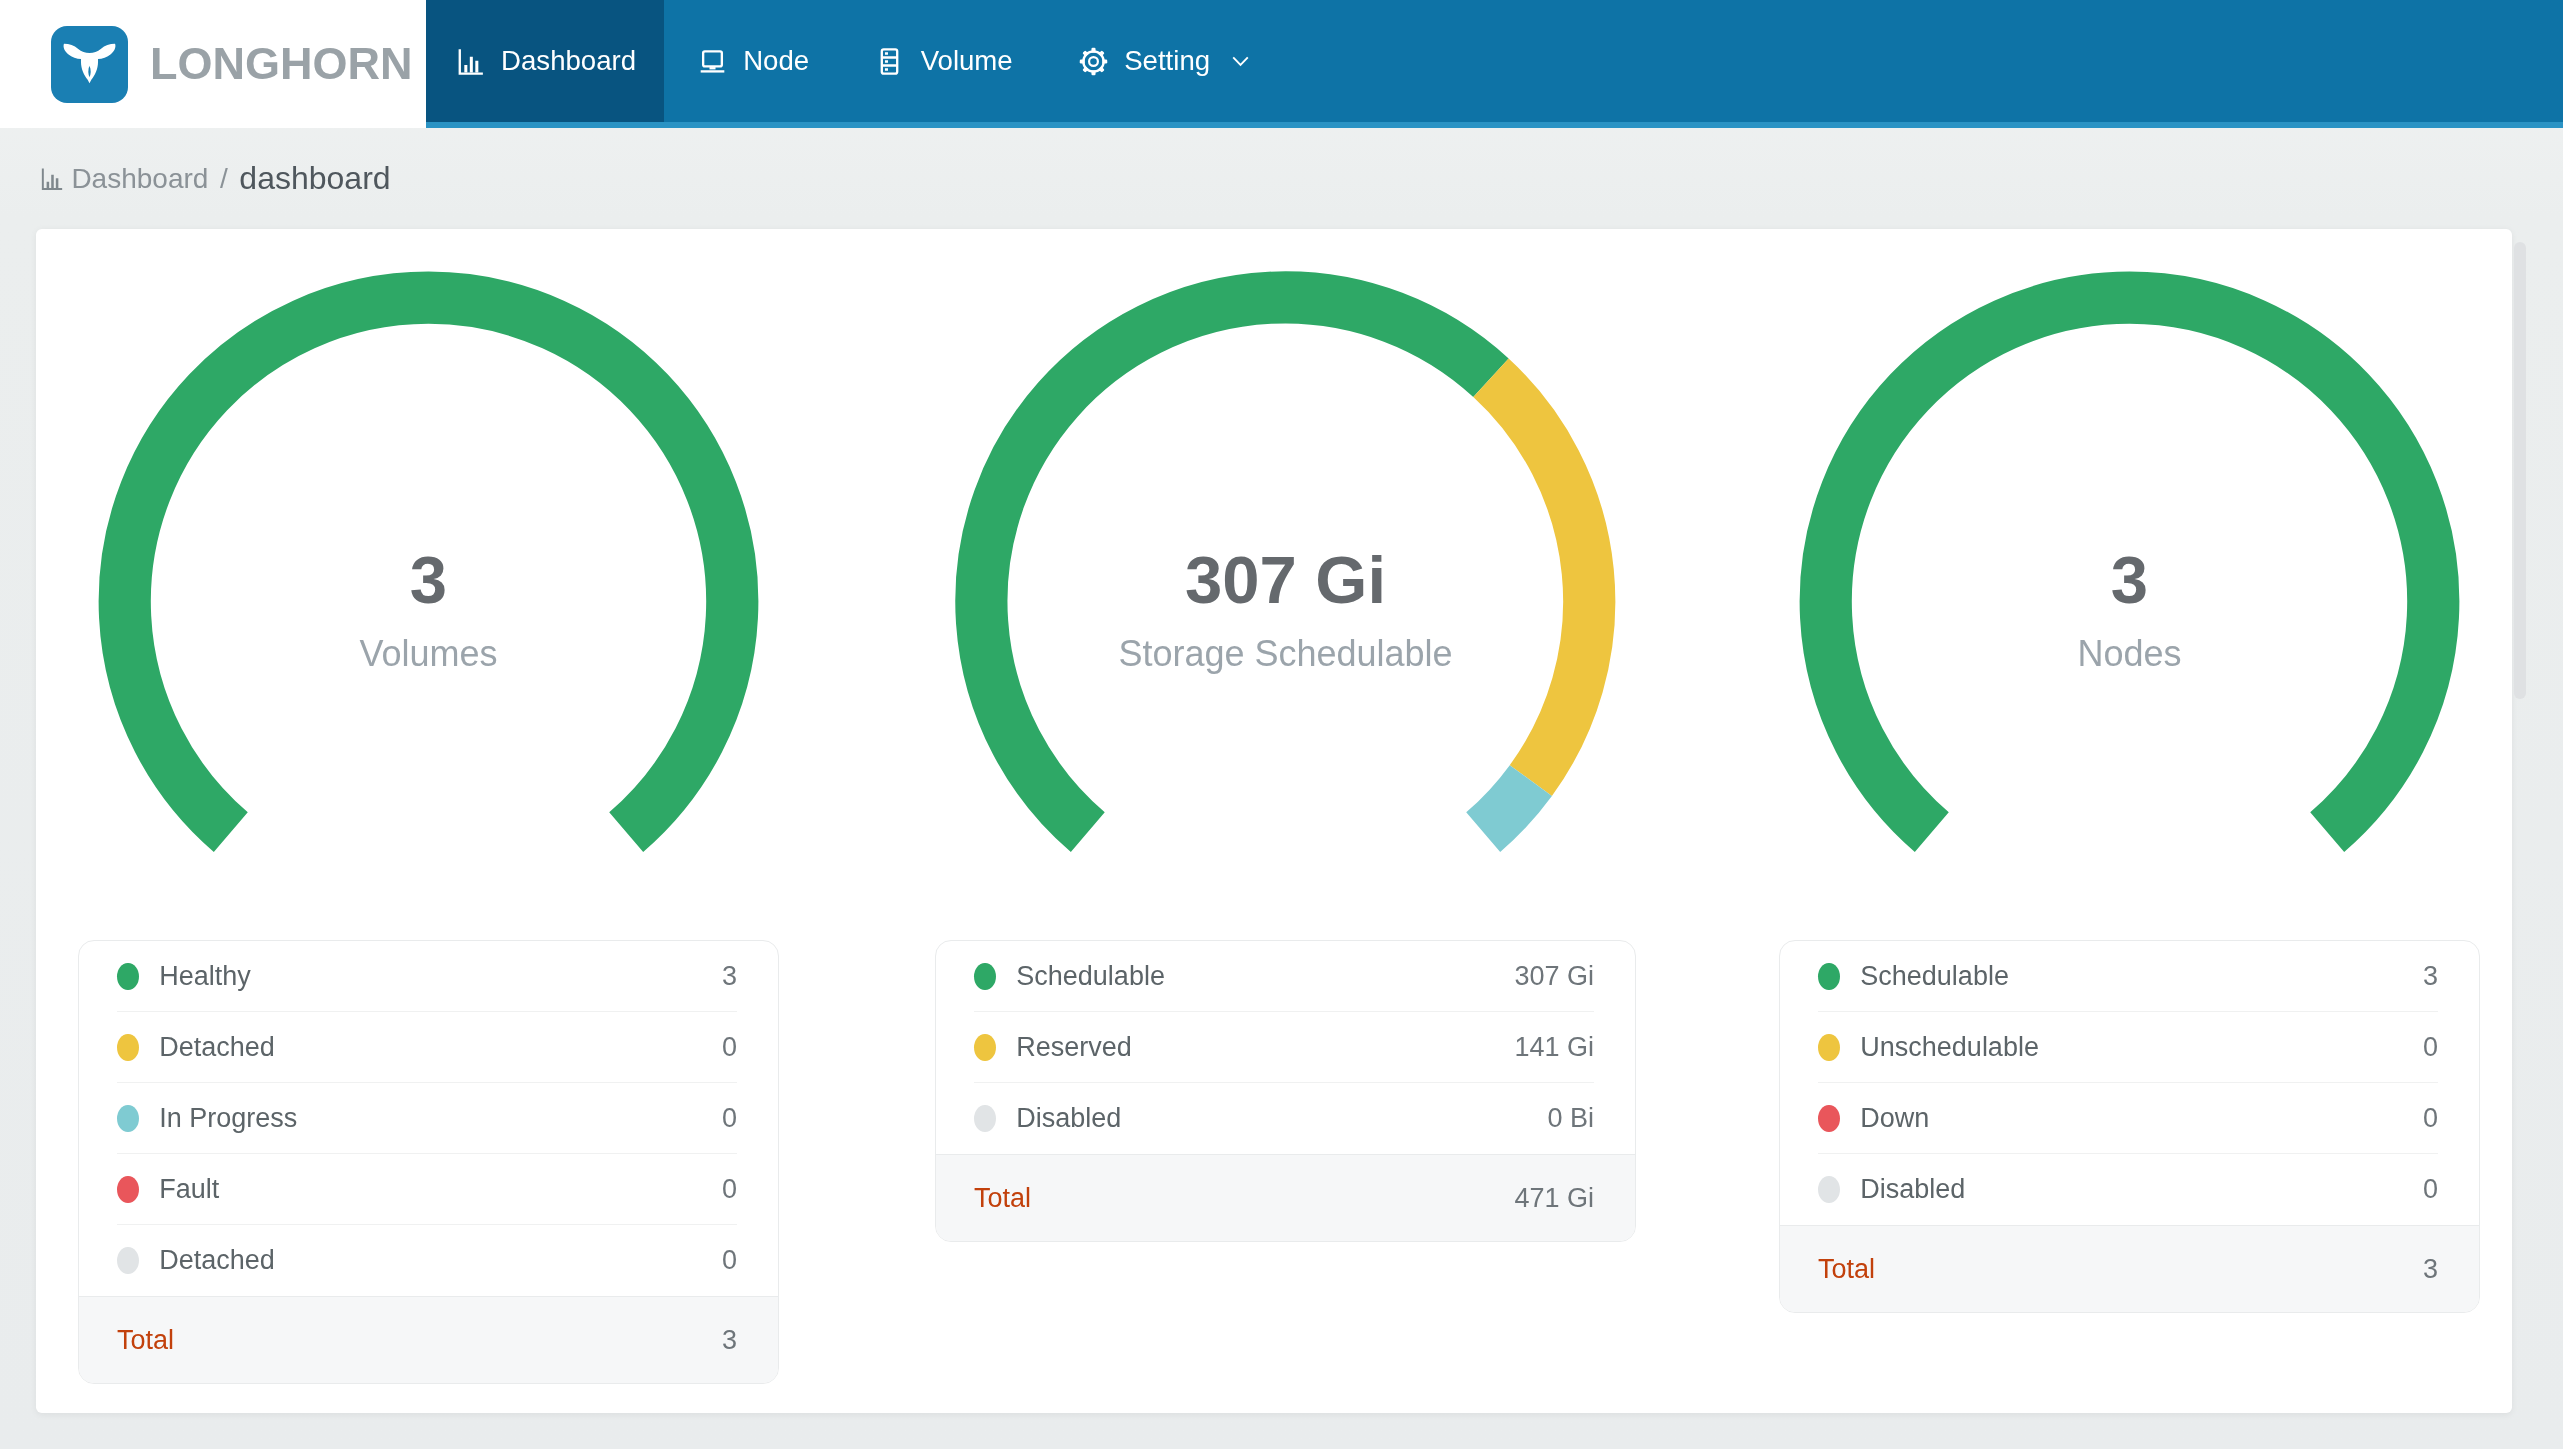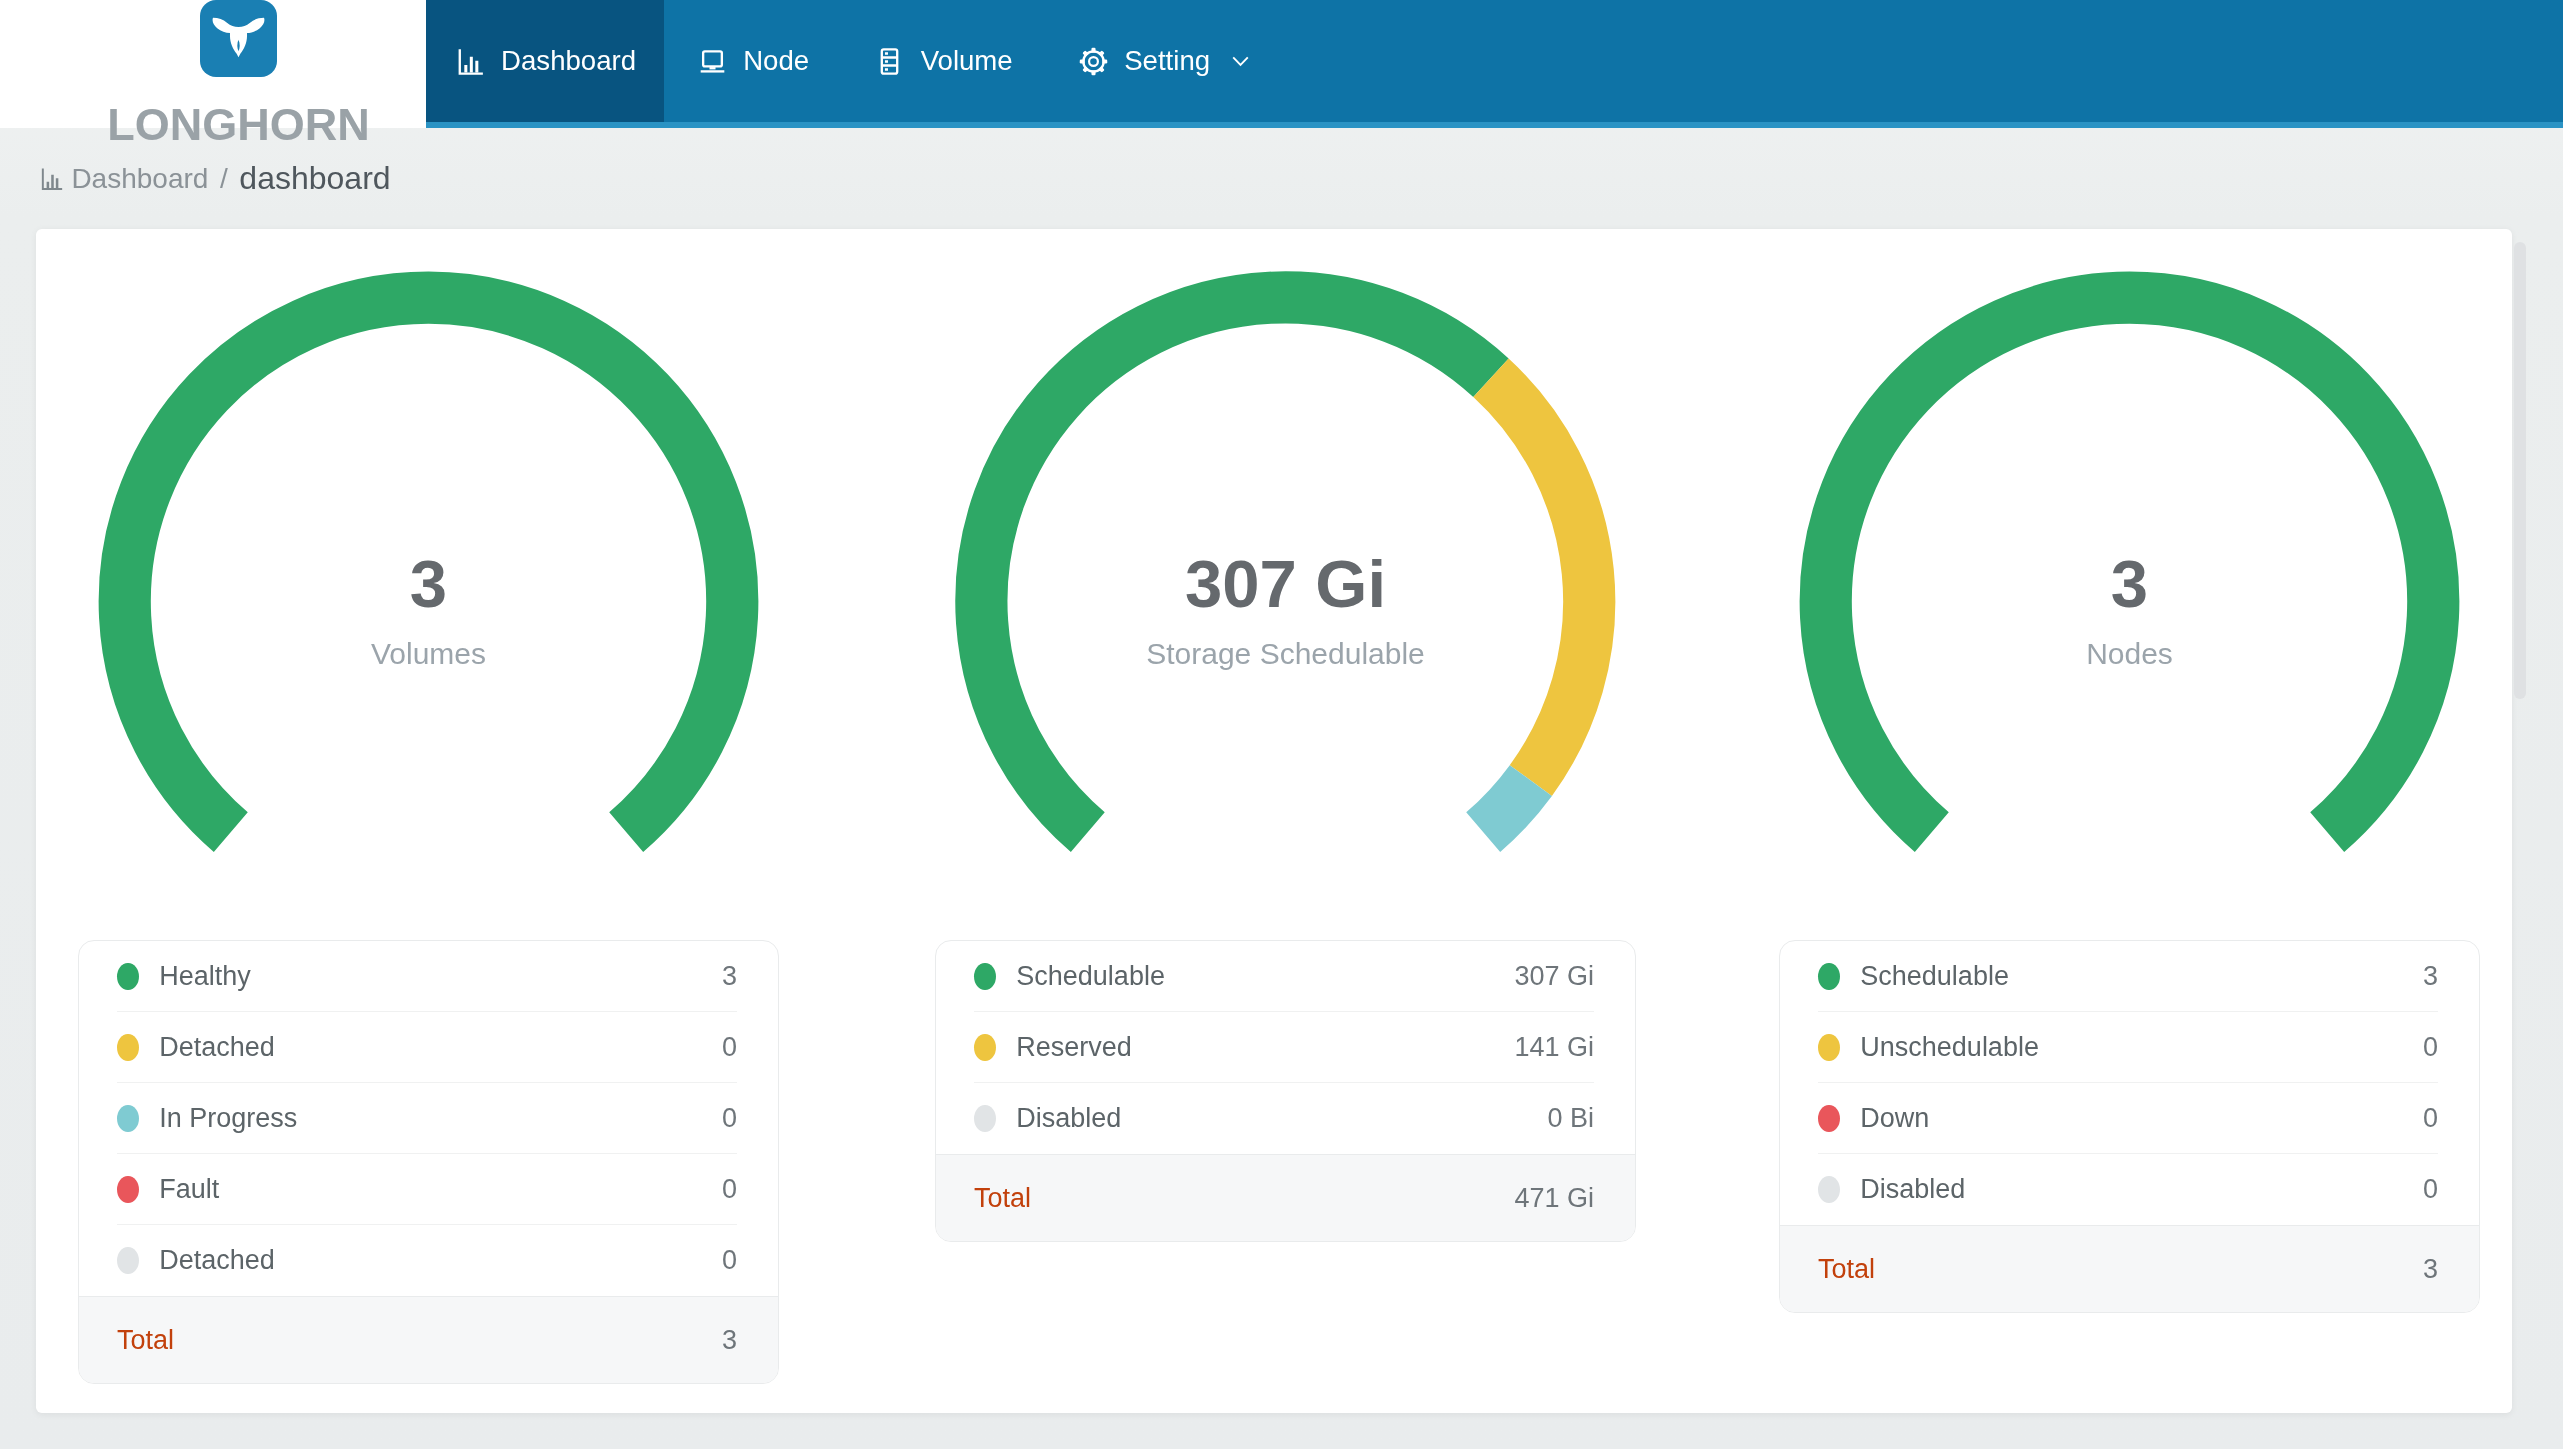--- a/index.html
+++ b/index.html
@@ -7,21 +7,21 @@
   body{
     width:2563px;height:1449px;position:relative;overflow:hidden;
     background:linear-gradient(180deg,#f1f3f3 0px,#ebeeee 218px,#e9eced 100%);
     font-family:"Liberation Sans",sans-serif;
   }
   
   .nav{position:absolute;top:0;left:0;right:0;height:128px;background:#0e73a6;}
   .nav::after{content:"";position:absolute;left:0;right:0;bottom:0;height:6.5px;background:#2a93c4;}
   .brandbox{
     position:absolute;z-index:3;left:0;top:0;width:426px;height:128px;background:#ffffff;
-    display:flex;align-items:center;gap:22px;padding-left:51px;box-sizing:border-box;flex-direction:column;
+    display:flex;align-items:center;gap:22px;padding-left:51px;box-sizing:border-box;
   }
   .logo-square{width:77px;height:77px;border-radius:16px;background:#1a7fb3;flex:none;
     display:flex;align-items:center;justify-content:center;}
   .brand-text{font-size:45px;font-weight:bold;color:#9aa2a7;letter-spacing:0px;}
   .nav-tabs{position:absolute;left:426px;top:0;right:0;height:122px;display:flex;align-items:center;z-index:2;}
   .tab{display:flex;align-items:center;gap:14.5px;color:#ffffff;font-size:27.6px;
     padding:0 32px;height:100%;cursor:pointer;white-space:nowrap;}
   .tab.active{background:#085480;padding:0 27.6px;}
   .tab svg{display:block;}
   .chev{margin-left:2.9px;display:flex;align-items:center;}
@@ -35,21 +35,21 @@
   
   .card{position:absolute;left:36px;top:229px;width:2476px;height:1184px;background:#ffffff;
     border-radius:5.8px;box-shadow:0 1.5px 7.3px rgba(0,0,0,0.06);}
   .panel{position:absolute;top:39px;width:725px;}
   .panel.p0{left:30px;} .panel.p1{left:887px;} .panel.p2{left:1731px;}
   .gauge-wrap{position:relative;width:667px;height:667px;margin:0 auto;}
   svg.gauge{width:667px;height:667px;display:block;}
   .gauge-center{position:absolute;inset:0;display:flex;flex-direction:column;align-items:center;
     justify-content:center;gap:19px;padding-top:19px;pointer-events:none;}
   .gauge-value{font-size:67px;line-height:1;font-weight:bold;color:#65696d;}
-  .gauge-label{font-size:30px;line-height:1.2;color:#9ba4ab;}
+  .gauge-label{font-size:36px;line-height:1.2;color:#9ba4ab;}
   
   .legend{width:701px;margin:5.1px auto 0;border:1.5px solid #e9ebec;border-radius:16px;
     background:#ffffff;overflow:hidden;box-sizing:border-box;}
   .lrow{height:71px;display:flex;align-items:center;padding:0 41px 0 38px;position:relative;}
   .lrow:not(:nth-last-child(2))::after{content:"";position:absolute;left:38px;right:41px;bottom:0;
     height:1.5px;background:#f0f1f1;}
   .dot{width:22px;height:27.6px;border-radius:50%;margin-right:20.3px;flex:none;}
   .llabel{font-size:27px;color:#5c6468;flex:1;}
   .lvalue{font-size:27px;color:#6e757a;}
   .trow{height:86px;background:#f6f7f8;border-top:1.5px solid #e9ebec;display:flex;

